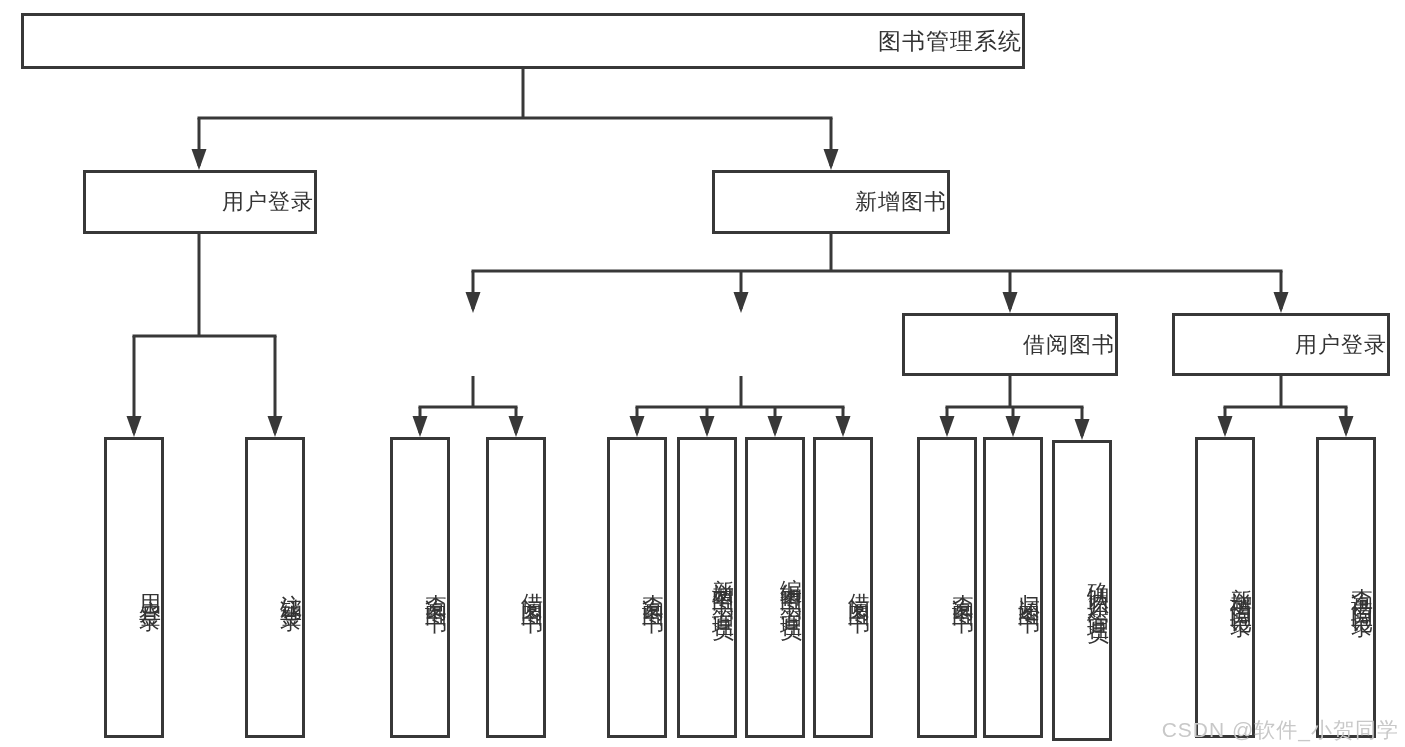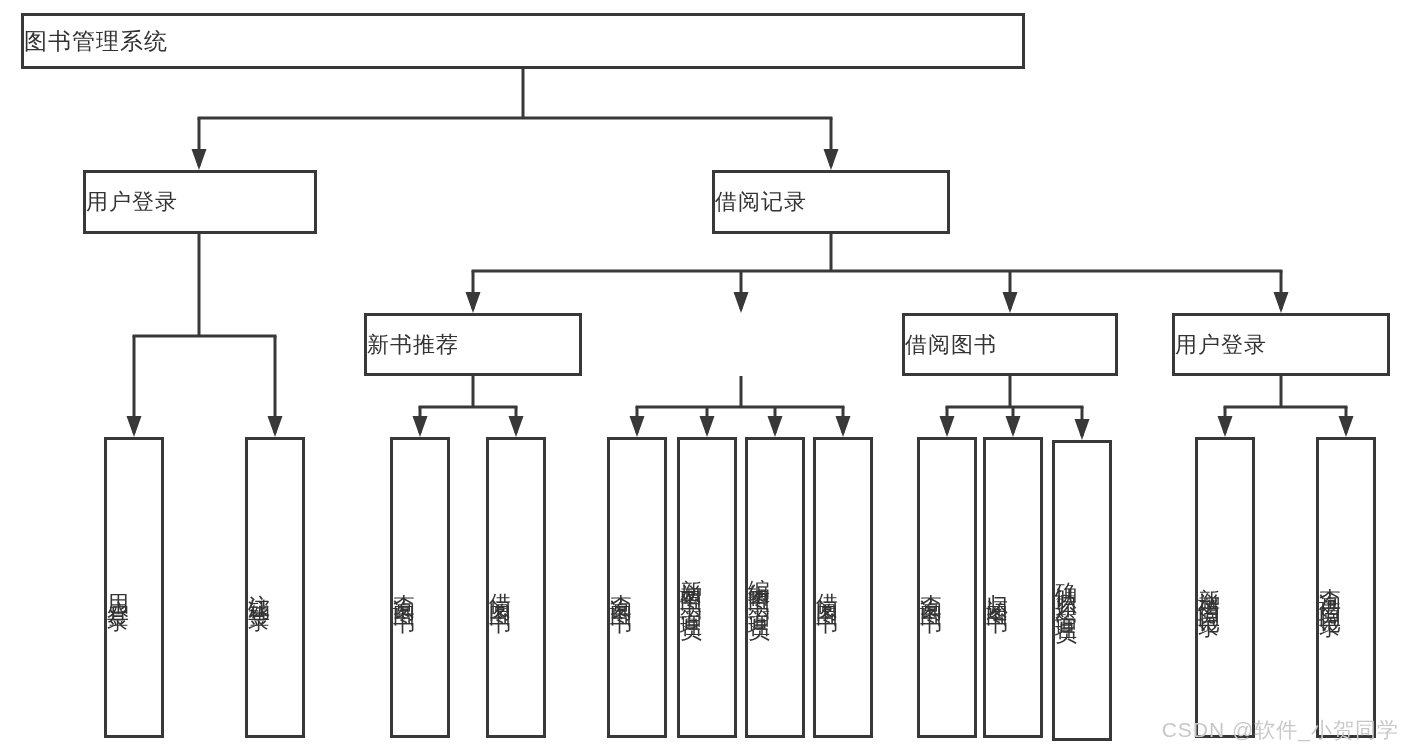--- a/index.html
+++ b/index.html
@@ -5,21 +5,21 @@
   html, body { margin:0; padding:0; background:#ffffff; }
   .stage {
     position:relative; width:1405px; height:747px; background:#ffffff;
     font-family:"Liberation Sans","DejaVu Sans",sans-serif;
     color:#333333; overflow:hidden;
   }
   .edges { position:absolute; left:0; top:0; width:1405px; height:747px; }
   .box {
     position:absolute; box-sizing:border-box;
     border:3px solid #383838; background:#ffffff;
-    display:flex; align-items:center; justify-content:flex-start;
+    display:flex; align-items:center; justify-content:flex-end;
     font-size:22px; line-height:1; white-space:nowrap;
   }
   .box.h .lbl { letter-spacing:1px; }
   .box.root .lbl { font-size:23px; }
   .box.v .lbl {
     writing-mode:vertical-rl; letter-spacing:6px; line-height:1;
     white-space:nowrap;
   }
   .watermark {
     position:absolute; right:6px; bottom:3px;
@@ -100,26 +100,23 @@
   </svg>
 
   <div class="box h root" style="left:21px;top:13px;width:1004px;height:56px">
     <span class="lbl">图书管理系统</span>
   </div>
 
   <div class="box h" style="left:83px;top:170px;width:234px;height:64px">
     <span class="lbl">用户登录</span>
   </div>
   <div class="box h" style="left:712px;top:170px;width:238px;height:64px">
-    <span class="lbl">借阅记录</span>
+    <span class="lbl">新增图书</span>
   </div>
 
-  <div class="box h" style="left:364px;top:313px;width:218px;height:63px">
-    <span class="lbl">新书推荐</span>
-  </div>
   <div class="box h" style="left:902px;top:313px;width:216px;height:63px">
     <span class="lbl">借阅图书</span>
   </div>
   <div class="box h" style="left:1172px;top:313px;width:218px;height:63px">
     <span class="lbl">用户登录</span>
   </div>
 
   <div class="box v" style="left:104px;top:437px;width:60px;height:301px">
     <span class="lbl">用户登录</span>
   </div>

